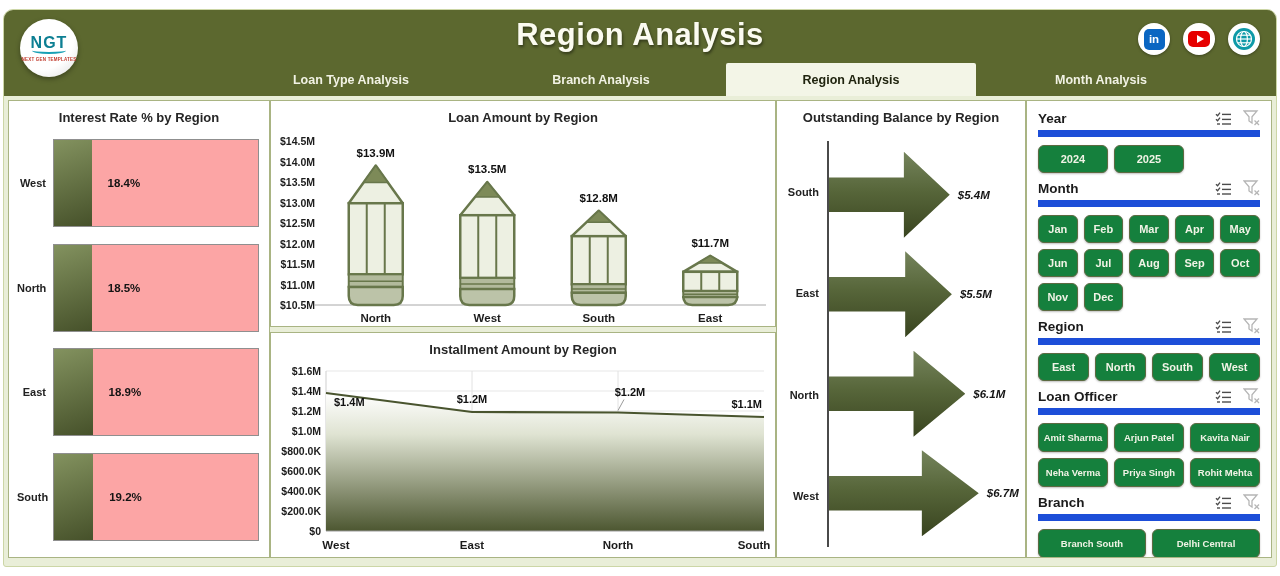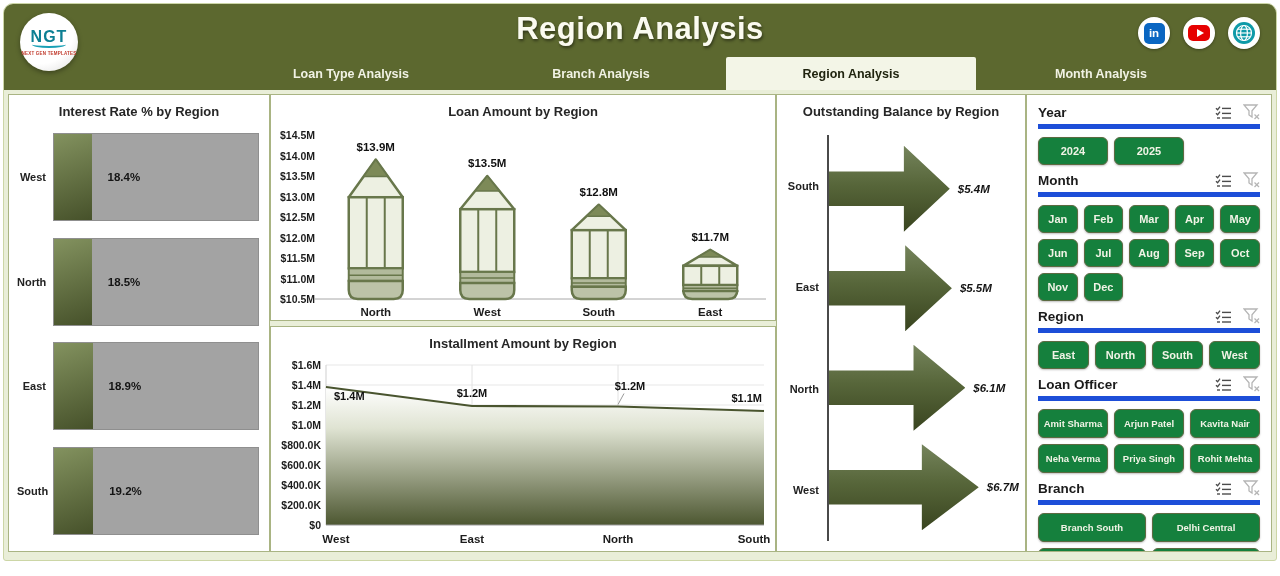--- a/index.html
+++ b/index.html
@@ -1,18 +1,18 @@
 <!DOCTYPE html>
 <html><head>
 <meta charset="utf-8">
 <style>
   * { box-sizing: border-box; margin: 0; padding: 0; }
   html,body { width:1280px; height:576px; background:#fff; overflow:hidden;
               font-family:"Liberation Sans", sans-serif; }
-  .canvas { position:absolute; left:3px; top:3px; width:1274px; height:558px;
+  .canvas { position:absolute; left:3px; top:9px; width:1274px; height:558px;
             background:#e9eed8; border-radius:10px 10px 3px 3px; border:1px solid #ccd6a6; }
   
   .header { position:relative; height:86px; background:#5c682f; border-radius:9px 9px 0 0; }
   .main-title { position:absolute; top:7px; left:0; width:100%; text-align:center;
                 font-size:31px; font-weight:bold; color:#fbfbf0; letter-spacing:.5px;
                 text-shadow:1px 2px 3px rgba(0,0,0,.45); }
   .logo { position:absolute; left:16px; top:9px; width:58px; height:58px; border-radius:50%;
           background:radial-gradient(circle at 35% 30%, #ffffff 60%, #dcdcdc);
           box-shadow:0 2px 5px rgba(0,0,0,.35); display:flex; flex-direction:column;
           align-items:center; justify-content:center; }
@@ -38,40 +38,40 @@
           padding:4px 4px 0 4px; height:462px; }
   .panel { background:#fff; border:1px solid #a9b483; position:relative; }
   .panel-title { text-align:center; font-weight:bold; font-size:13px; color:#262626; padding:9px 4px 2px; }
   .midcol { display:flex; flex-direction:column; gap:5px; }
   .midcol .panel { flex:1; }
   
   .interest-rows { position:absolute; left:8px; right:10px; top:36px; bottom:14px;
                    display:flex; flex-direction:column; justify-content:space-between; }
   .irow { display:flex; align-items:center; height:92px; }
   .ilabel { width:36px; text-align:right; font-size:11px; font-weight:bold; color:#222; padding-right:7px; }
-  .ibar { flex:1; height:88px; border:1px solid #8f8f8f; background:#a3a3a3; position:relative; }
+  .ibar { flex:1; height:88px; border:1px solid #8f8f8f; background:#fca5a5; position:relative; }
   .idark { position:absolute; left:0; top:0; bottom:0; background:linear-gradient(160deg,#83925f,#46512a); }
   .ival { position:absolute; top:50%; transform:translateY(-50%); font-size:11.5px; font-weight:bold; color:#141414; }
   
   .chart-svg { position:absolute; left:3px; top:26px; }
   
   .owrap { position:absolute; left:6px; right:4px; top:40px; bottom:10px; display:flex; }
   .olabels { width:44px; display:flex; flex-direction:column; }
   .olabel { flex:1; display:flex; align-items:center; justify-content:flex-end;
             padding-right:8px; font-size:11px; font-weight:bold; color:#222; }
   .oarea { flex:1; border-left:2px solid #4a4a4a; display:flex; flex-direction:column; padding:4px 0;font-style:italic; }
   .orow { flex:1; display:flex; align-items:center; }
   .arrow { height:86px; clip-path:polygon(0 30%,62% 30%,62% 0,100% 50%,62% 100%,62% 70%,0 70%);
            background:linear-gradient(to bottom,#75845c 0%,#57663a 45%,#39441f 100%); }
   .oval { margin-left:8px; font-size:11.5px; font-weight:bold; color:#141414; }
   
   .filters { padding:9px 11px; overflow:hidden; }
   .fsec { margin-bottom:7px; }
   .fhead { display:flex; align-items:flex-end; justify-content:space-between;
-           border-bottom:5px solid #1d4ed8; padding-bottom:4px; margin-bottom:8px; }
+           border-bottom:7px solid #1d4ed8; padding-bottom:4px; margin-bottom:8px; }
   .ftitle { font-size:13.5px; font-weight:bold; color:#1b1b1b; }
   .ficons { display:flex; gap:11px; align-items:center; }
   .fgrid { display:grid; gap:6px; }
   .cols-year { grid-template-columns:repeat(3,1fr); }
   .cols-5 { grid-template-columns:repeat(5,1fr); }
   .cols-4 { grid-template-columns:repeat(4,1fr); }
   .cols-3 { grid-template-columns:repeat(3,1fr); }
   .cols-2 { grid-template-columns:repeat(2,1fr); }
   .fbtn { background:#15803d; border:1px solid #5c6a41; border-radius:6px; color:#f1f3e6;
           font-weight:bold; font-size:11px; padding:7px 1px; text-align:center;

